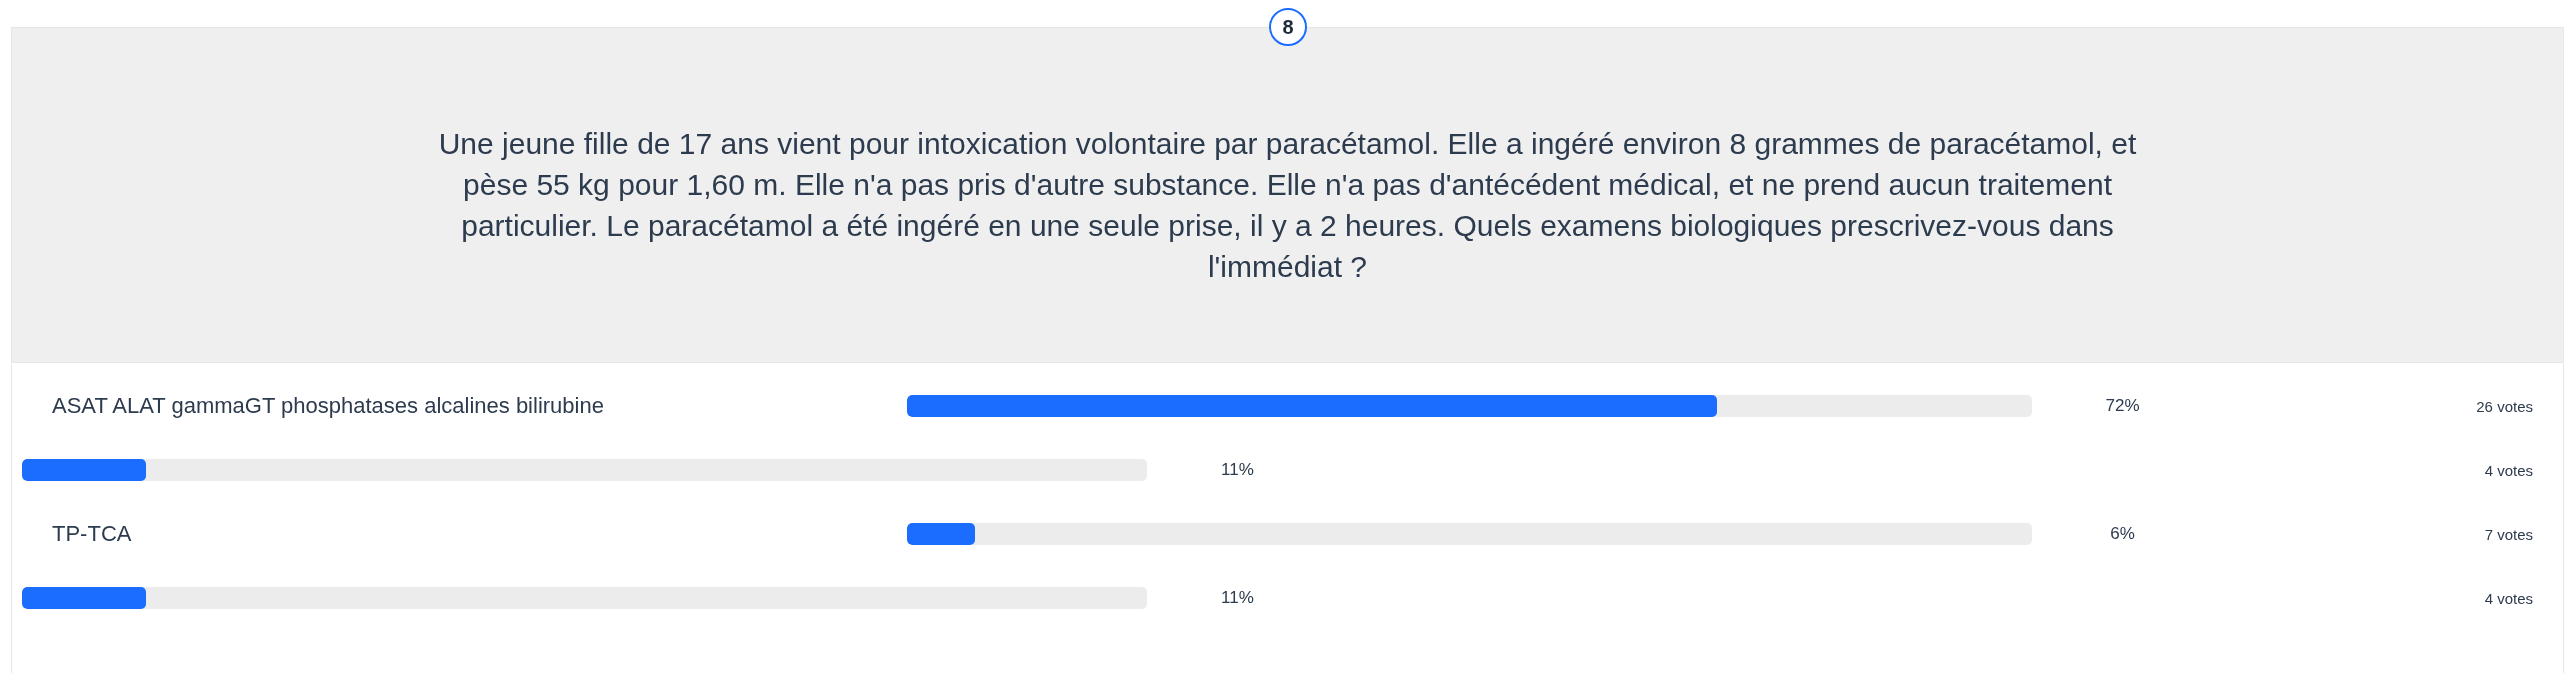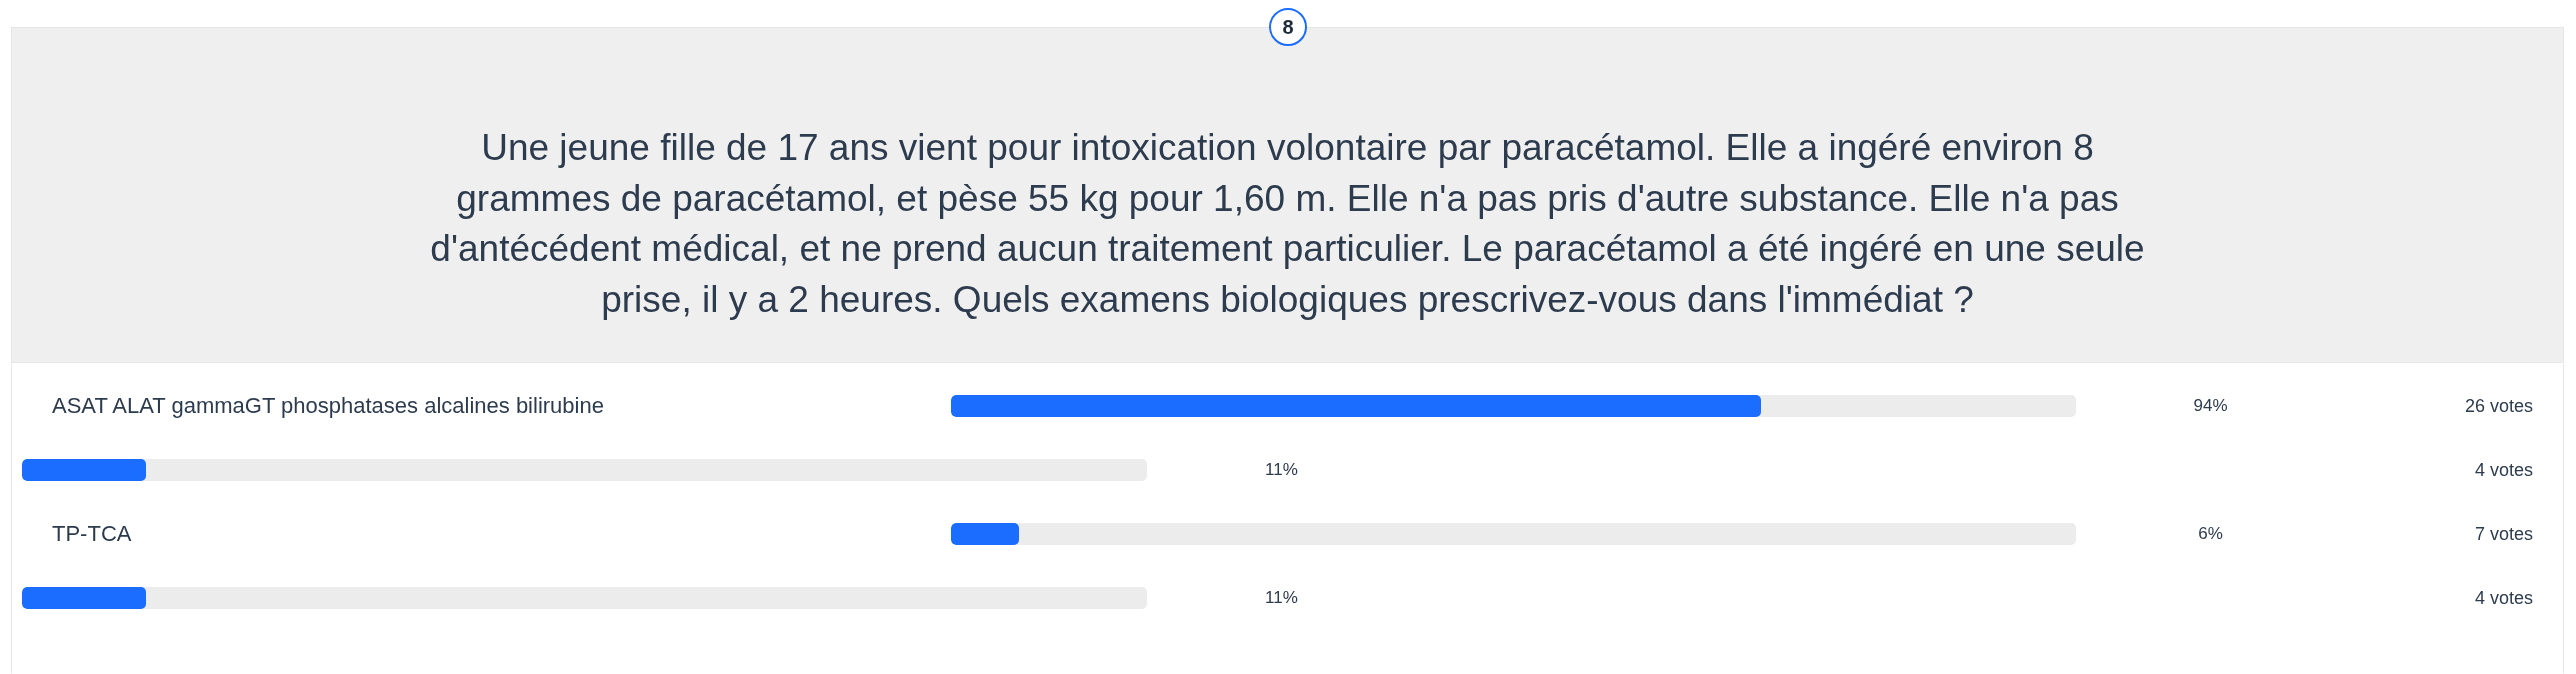--- a/index.html
+++ b/index.html
@@ -63,21 +63,21 @@
     border: 1px solid #e6e6e6;
     box-sizing: border-box;
     display: flex;
     align-items: flex-start;
     justify-content: center;
   }
   .question-text {
     width: 1750px;
     margin-top: 95px;
     text-align: center;
-    font-size: 37px;
+    font-size: 30px;
     line-height: 1.37;
     color: #2d3b4e;
     font-weight: 400;
   }
 
   
   .results {
     position: absolute;
     left: 11px;
     top: 364px;
@@ -90,21 +90,20 @@
     box-sizing: border-box;
     padding-top: 10px;
   }
 
   .answer-row {
     display: flex;
     align-items: center;
     height: 64px;
     padding: 0 0 0 10px;
     box-sizing: border-box;
-    gap: 44px;
   }
 
   .answer-label-cell {
     width: 885px;
     flex: 0 0 885px;
     display: flex;
     align-items: center;
     padding-left: 4px;
     box-sizing: border-box;
     font-size: 22px;
@@ -150,21 +149,21 @@
     flex: 0 0 159px;
     width: 159px;
     text-align: center;
     font-size: 17px;
     color: #2d3b4e;
   }
   .votes-cell {
     flex: 1 1 auto;
     text-align: right;
     padding-right: 30px;
-    font-size: 18px;
+    font-size: 15px;
     color: #2d3b4e;
   }
 </style>
 </head>
 <body>
 
 <div class="poll-widget">
 
   <div class="question-panel">
     <div class="question-text">Une jeune fille de 17 ans vient pour intoxication volontaire par paracétamol. Elle a ingéré environ 8 grammes de paracétamol, et pèse 55 kg pour 1,60 m. Elle n'a pas pris d'autre substance. Elle n'a pas d'antécédent médical, et ne prend aucun traitement particulier. Le paracétamol a été ingéré en une seule prise, il y a 2 heures. Quels examens biologiques prescrivez-vous dans l'immédiat ?</div>
@@ -178,21 +177,21 @@
 
   <div class="answer-row">
         <div class="answer-label-cell no-check">
           <span>ASAT ALAT gammaGT phosphatases alcalines bilirubine</span>
         </div>
         <div class="bar-cell">
           <div class="bar-track" style="background: rgb(236, 236, 236);">
             <div class="bar-fill" style="width: 72%; background: rgb(26, 109, 255);"></div>
           </div>
         </div>
-        <div class="pct-cell">94%</div>
+        <div class="pct-cell">72%</div>
         <div class="votes-cell">26 votes</div>
       </div>
       <div class="answer-row">
         <div class="bar-cell">
           <div class="bar-track" style="background: rgb(236, 236, 236);">
             <div class="bar-fill" style="width: 11%; background: rgb(26, 109, 255);"></div>
           </div>
         </div>
         <div class="pct-cell">11%</div>
         <div class="votes-cell">4 votes</div>

